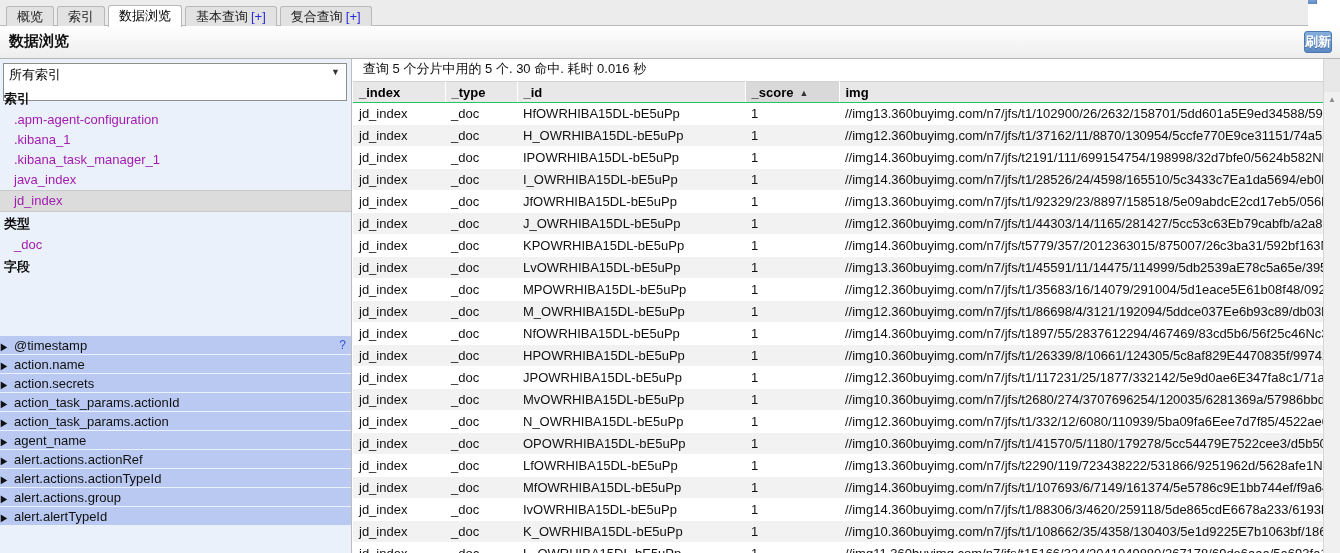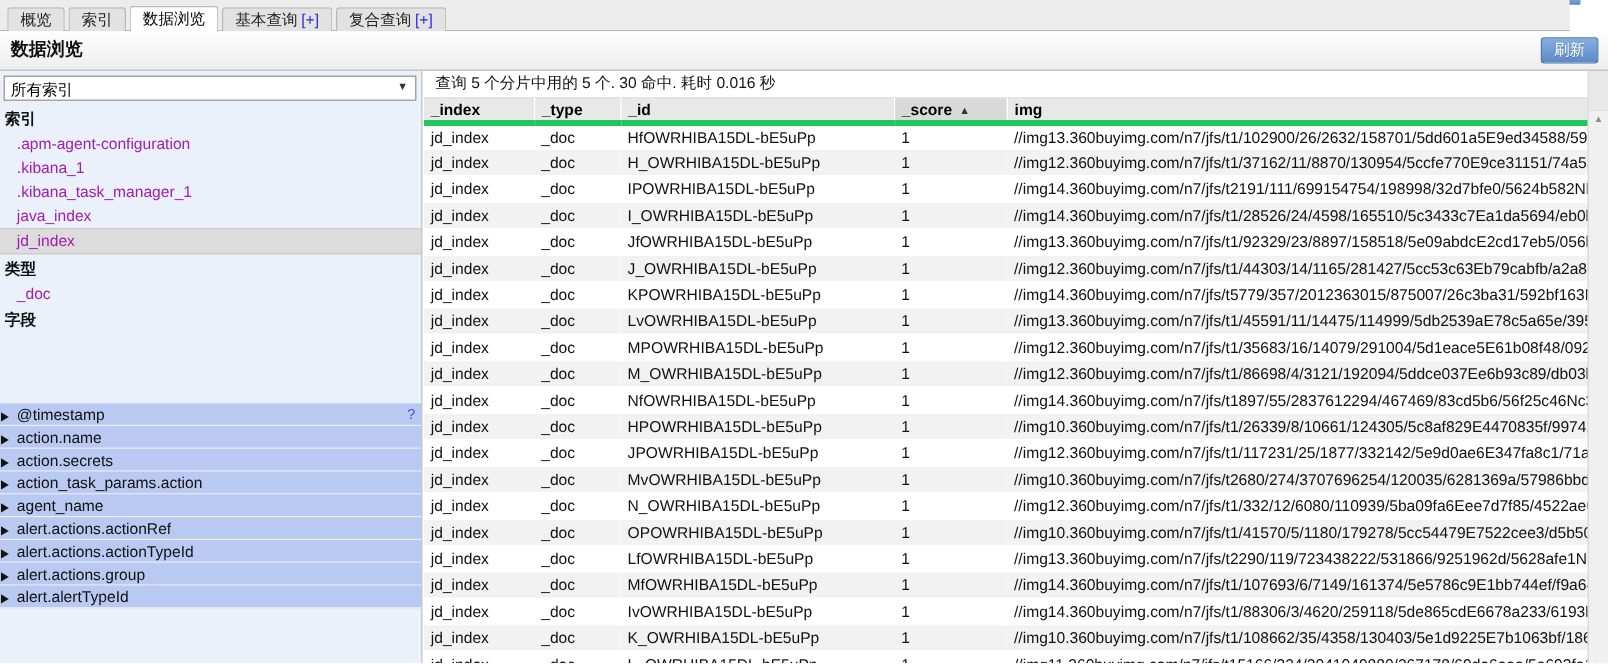--- a/index.html
+++ b/index.html
@@ -98,27 +98,27 @@
     font-size: 15px;
     font-weight: bold;
     color: #111;
   }
   .refresh-btn {
     position: absolute;
     right: 8px;
     top: 5px;
     height: 22px;
     line-height: 20px;
-    padding: 0 10px;
+    padding: 0 0;
     background: linear-gradient(#85aede, #5b8ac6);
     border: 1px solid #4e79b0;
     border-radius: 3px;
     color: #ffffff;
     font-size: 13px;
-    font-weight: normal;
+    font-weight: bold;
     cursor: pointer;
     box-sizing: border-box;
     text-shadow: 0 1px 0 rgba(0,0,0,0.25);
   }
 
   
   .body-area {
     position: absolute;
     left: 0;
     top: 59px;
@@ -137,21 +137,21 @@
     background: #eaf1fb;
     border-right: 1px solid #bdbdbd;
     overflow: hidden;
     box-sizing: border-box;
   }
   .index-select {
     position: absolute;
     left: 3px;
     top: 4px;
     width: 344px;
-    height: 21px;
+    height: 38px;
     background: #ffffff;
     border: 1px solid #8f8f8f;
     box-sizing: border-box;
     font-size: 13px;
     cursor: pointer;
   }
   .index-select .sel-label {
     position: absolute;
     left: 5px;
     top: 2px;
@@ -260,21 +260,21 @@
 
   .res-table {
     border-collapse: collapse;
     table-layout: fixed;
     width: 1010px;
     font-size: 13px;
   }
   .res-table th {
     background: #e8e8e8;
     border-right: 1px solid #ffffff;
-    border-bottom: 5px solid #22c55e;
+    border-bottom: 1px solid #22c55e;
     border-top: 1px solid #d2d2d2;
     text-align: left;
     font-weight: bold;
     font-size: 13px;
     height: 21px;
     padding: 0 6px;
     color: #000;
     white-space: nowrap;
     cursor: pointer;
     box-sizing: border-box;
@@ -392,20 +392,21 @@
         <div id="types-list">
             <div class="plain-item">_doc</div>
           </div>
         <div class="section-heading">字段</div>
       </div>
 
       <div class="field-list" id="fields-list">
           <div class="field-row"><span class="tri">▶</span><span class="fname">@timestamp</span><span class="qmark">?</span></div>
           <div class="field-row"><span class="tri">▶</span><span class="fname">action.name</span></div>
           <div class="field-row"><span class="tri">▶</span><span class="fname">action.secrets</span></div>
+          <div class="field-row"><span class="tri">▶</span><span class="fname">action_task_params.actionId</span></div>
           <div class="field-row"><span class="tri">▶</span><span class="fname">action_task_params.action</span></div>
           <div class="field-row"><span class="tri">▶</span><span class="fname">agent_name</span></div>
           <div class="field-row"><span class="tri">▶</span><span class="fname">alert.actions.actionRef</span></div>
           <div class="field-row"><span class="tri">▶</span><span class="fname">alert.actions.actionTypeId</span></div>
           <div class="field-row"><span class="tri">▶</span><span class="fname">alert.actions.group</span></div>
           <div class="field-row"><span class="tri">▶</span><span class="fname">alert.alertTypeId</span></div>
         </div>
     </div>
 
     <div class="results">

